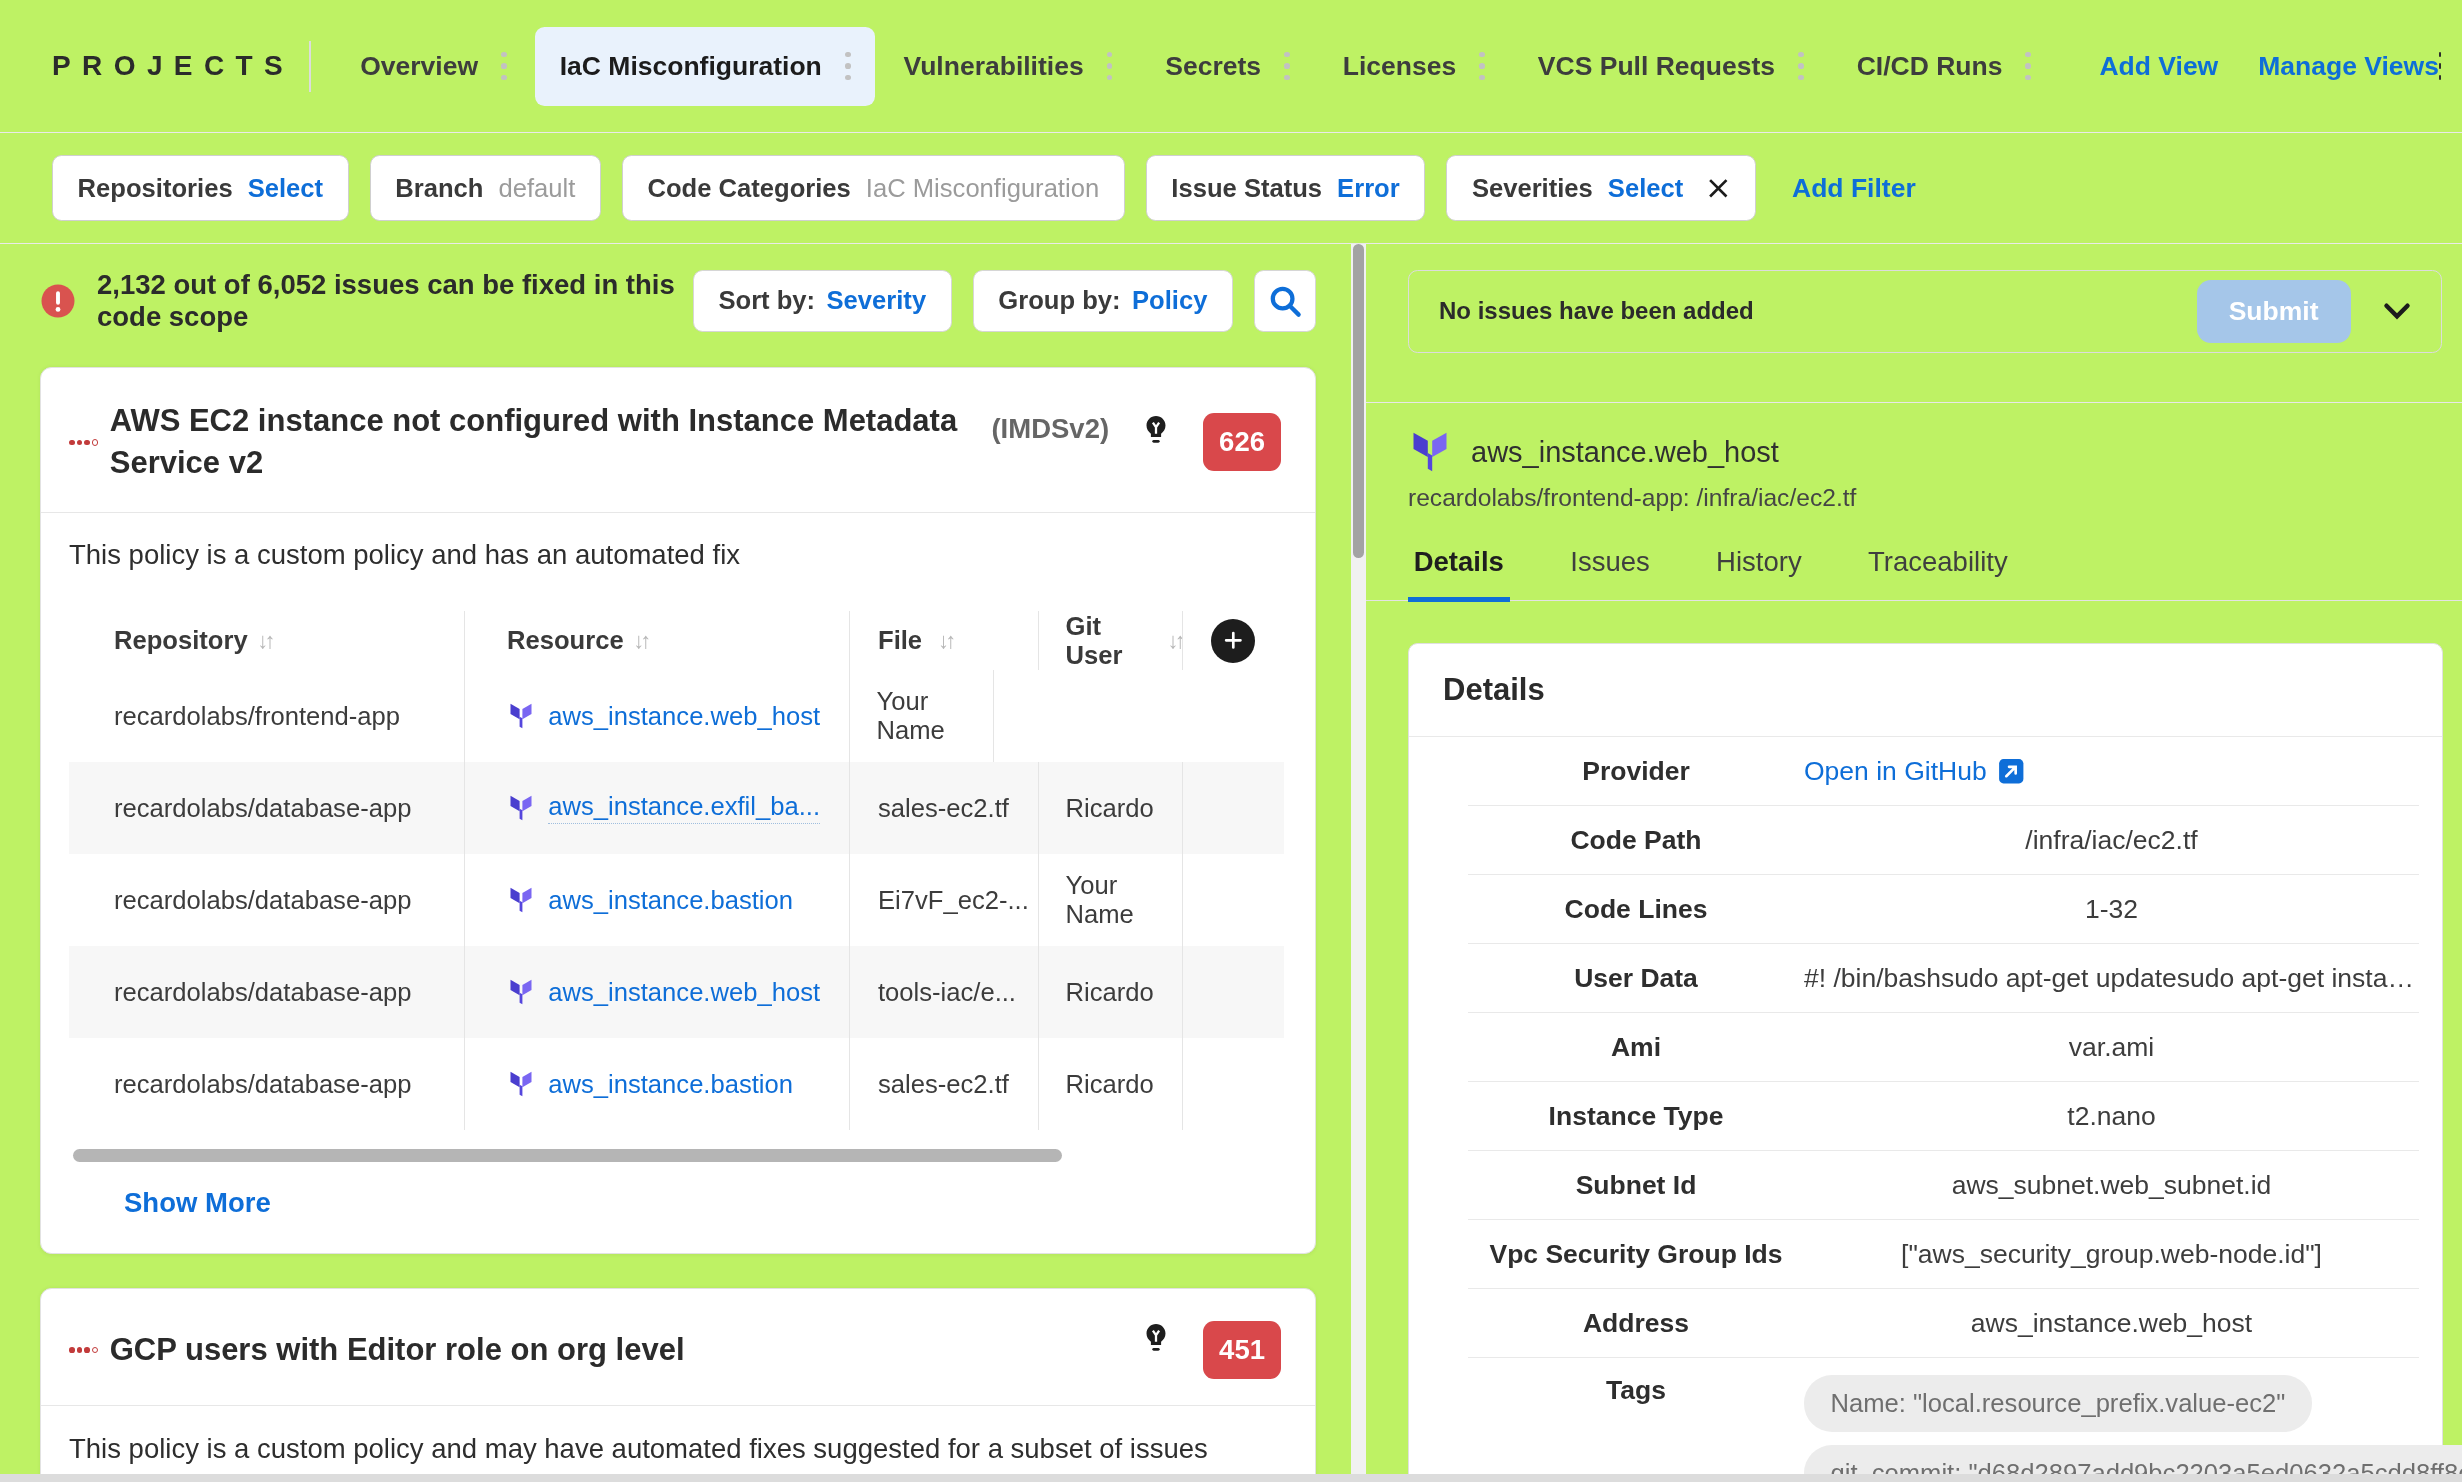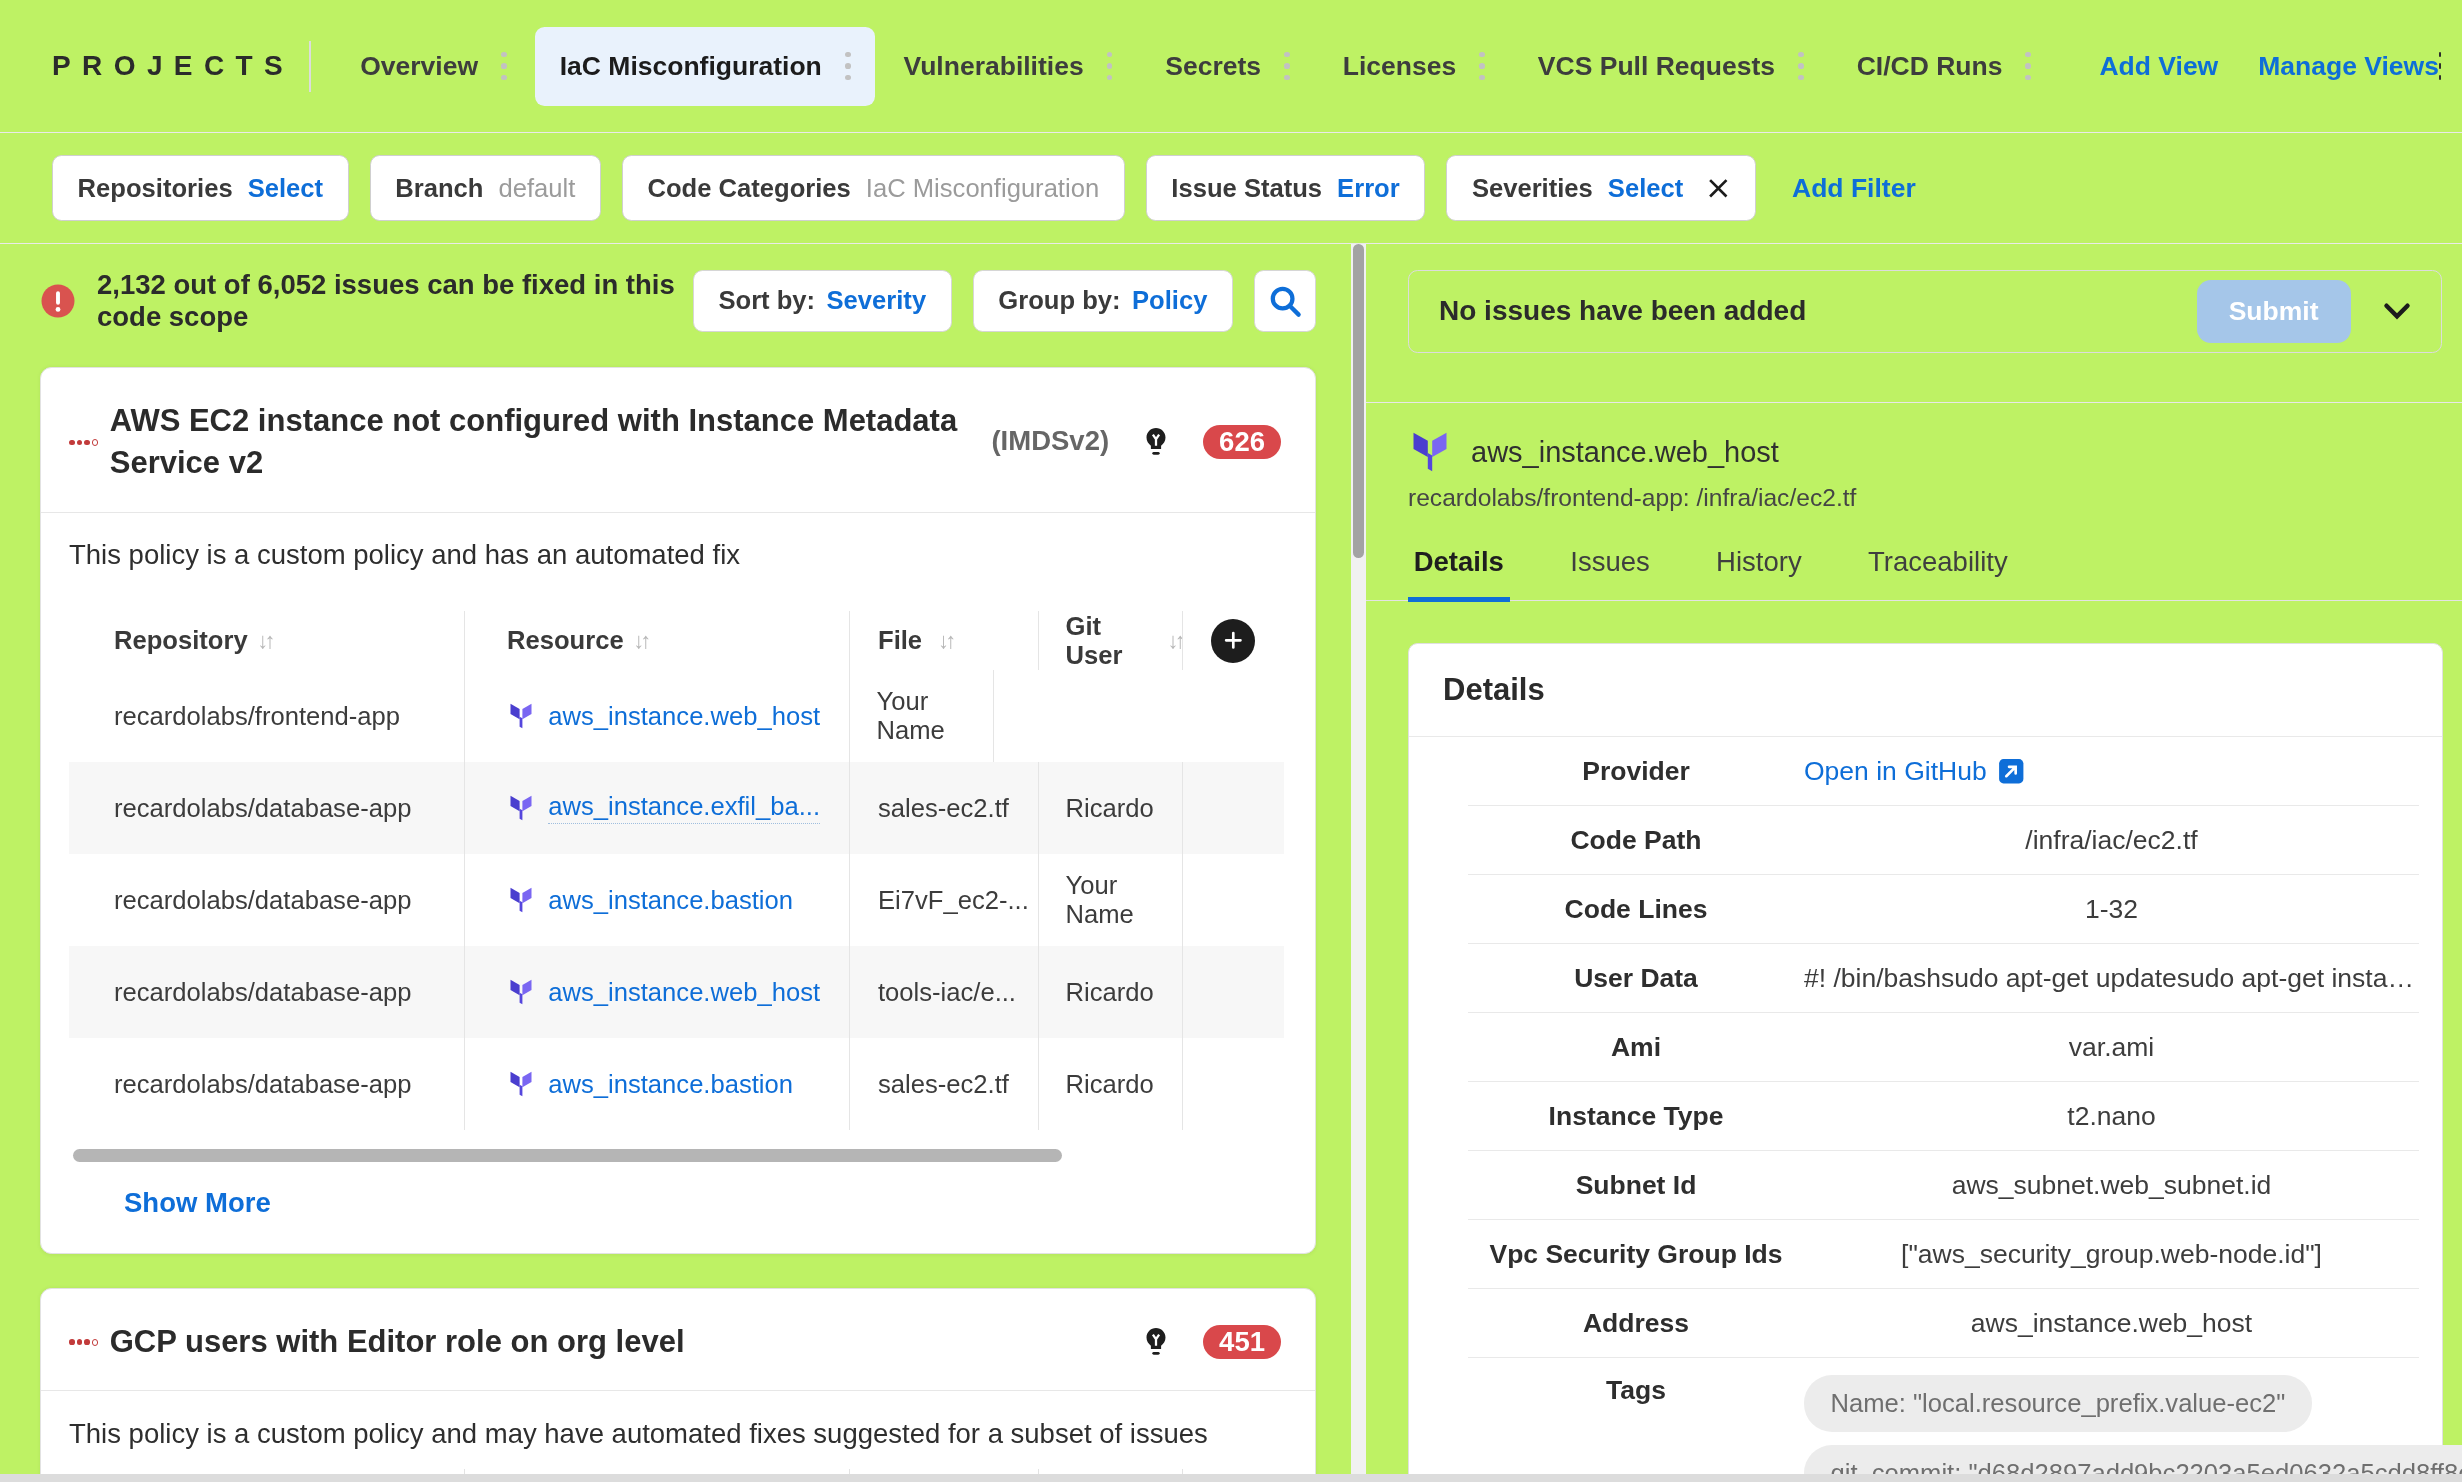--- a/index.html
+++ b/index.html
@@ -48,21 +48,21 @@
   .icon-btn { width:62px; height:62px; border:1.9px solid #d6d6d6; border-radius:9.5px; background:#fff; display:flex; align-items:center; justify-content:center; cursor:pointer; }
   
   .policy-card { width:1276px; border:0.9px solid #e2e2e2; border-radius:11.4px; background:#fff; margin-top:34px; box-shadow:0 0.9px 4.7px rgba(0,0,0,.06); }
   .pc-header { display:flex; align-items:center; padding:32px 34px 26.5px 28px; }
   .sev { display:flex; align-items:center; gap:1.9px; margin-right:11.4px; flex-shrink:0; }
   .sev i { width:5.7px; height:5.7px; border-radius:50%; background:#c23b3b; }
   .sev i.hollow { background:#fff; border:1.9px solid #c23b3b; width:6.6px; height:6.6px; }
   .pc-title { font-size:31px; font-weight:700; color:#2b2b2b; line-height:1.38; max-width:947px; }
   .pc-right { margin-left:auto; display:flex; align-items:flex-start; gap:30px; }
   .pc-suffix { font-size:27.5px; font-weight:600; color:#666; }
-  .badge { background:#d9484b; color:#fff; font-size:27.5px; font-weight:700; border-radius:20px; padding:1px 16px; }
+  .badge { background:#d9484b; color:#fff; font-size:27.5px; font-weight:700; border-radius:11px; padding:13px 16px; }
   .pc-divider { height:0.9px; background:#e7e7e7; }
   .pc-body { padding:26.5px 28px 34px 28px; }
   .pc-desc { font-size:27.5px; color:#2e2e2e; }
   
   .tbl { margin-top:40px; width:1215px; }
   .tbl-header { display:flex; height:59px; align-items:stretch; }
   .tr { display:flex; height:92px; align-items:stretch; font-size:25.6px; color:#3c3c3c; cursor:pointer; }
   .tr.striped { background:#f7f7f7; }
   .td,.th { display:flex; align-items:center; }
   .th { font-size:25.6px; font-weight:700; color:#3a3a3a; gap:9.5px; cursor:pointer; }
@@ -75,21 +75,21 @@
   .sort-glyph { font-size:22px; color:#b8b8b8; letter-spacing:-3.8px; font-weight:400; }
   .plus-btn { width:44px; height:44px; border-radius:50%; background:#1d1d1d; display:flex; align-items:center; justify-content:center; cursor:pointer; }
   .res-link { color:#0e6ed8; display:flex; align-items:center; gap:13.3px; cursor:pointer; }
   .u-dotted { border-bottom:1.9px dotted #9fbede; padding-bottom:2.8px; }
   .h-scrollbar { width:989px; height:13.3px; border-radius:6.6px; background:#b5b5b5; margin:19px 0 0 3.8px; cursor:pointer; }
   .show-more { display:inline-block; font-size:27.5px; font-weight:700; color:#0e6ed8; margin:24.6px 0 0 55px; cursor:pointer; }
   .table-stub { position:relative; height:85px; margin-top:19px; width:1215px; }
   .table-stub i { position:absolute; top:0; bottom:0; width:0.9px; background:#e3e3e3; }
   
   .empty-card { border:1.9px solid #dcdcdc; border-radius:9.5px; height:83px; display:flex; align-items:center; padding:0 26.5px 0 30px; }
-  .empty-text { font-size:28px; font-weight:600; color:#2b2b2b; }
+  .empty-text { font-size:24px; font-weight:600; color:#2b2b2b; }
   .submit-btn { margin-left:auto; background:#a5c6e9; color:#fff; font-size:26.5px; font-weight:700; border:none; border-radius:14px; padding:16px 32px; cursor:pointer; }
   .empty-chevron { margin-left:28px; cursor:pointer; display:flex; align-items:center; }
   .panel-divider { height:0.9px; background:#e8e8e8; margin:49px -20px 0 -42px; }
   .res-header { margin-top:28px; display:flex; align-items:center; gap:19px; }
   .res-title { font-size:29px; color:#303030; }
   .res-path { font-size:24.6px; color:#454545; margin-top:9.5px; }
   .panel-tabs { display:flex; gap:55px; margin:34px -20px 0 -42px; padding-left:42px; border-bottom:1.9px solid #e3e3e3; }
   .ptab { font-size:27.5px; color:#3f3f3f; padding:0 5.7px 19px 5.7px; cursor:pointer; }
   .ptab.active { font-weight:700; color:#1e1e1e; border-bottom:5.7px solid #0e6ed8; margin-bottom:-1.9px; }
   .details-card { margin-top:42px; width:1035px; border:0.9px solid #e0e0e0; border-radius:9.5px; background:#fff; }

